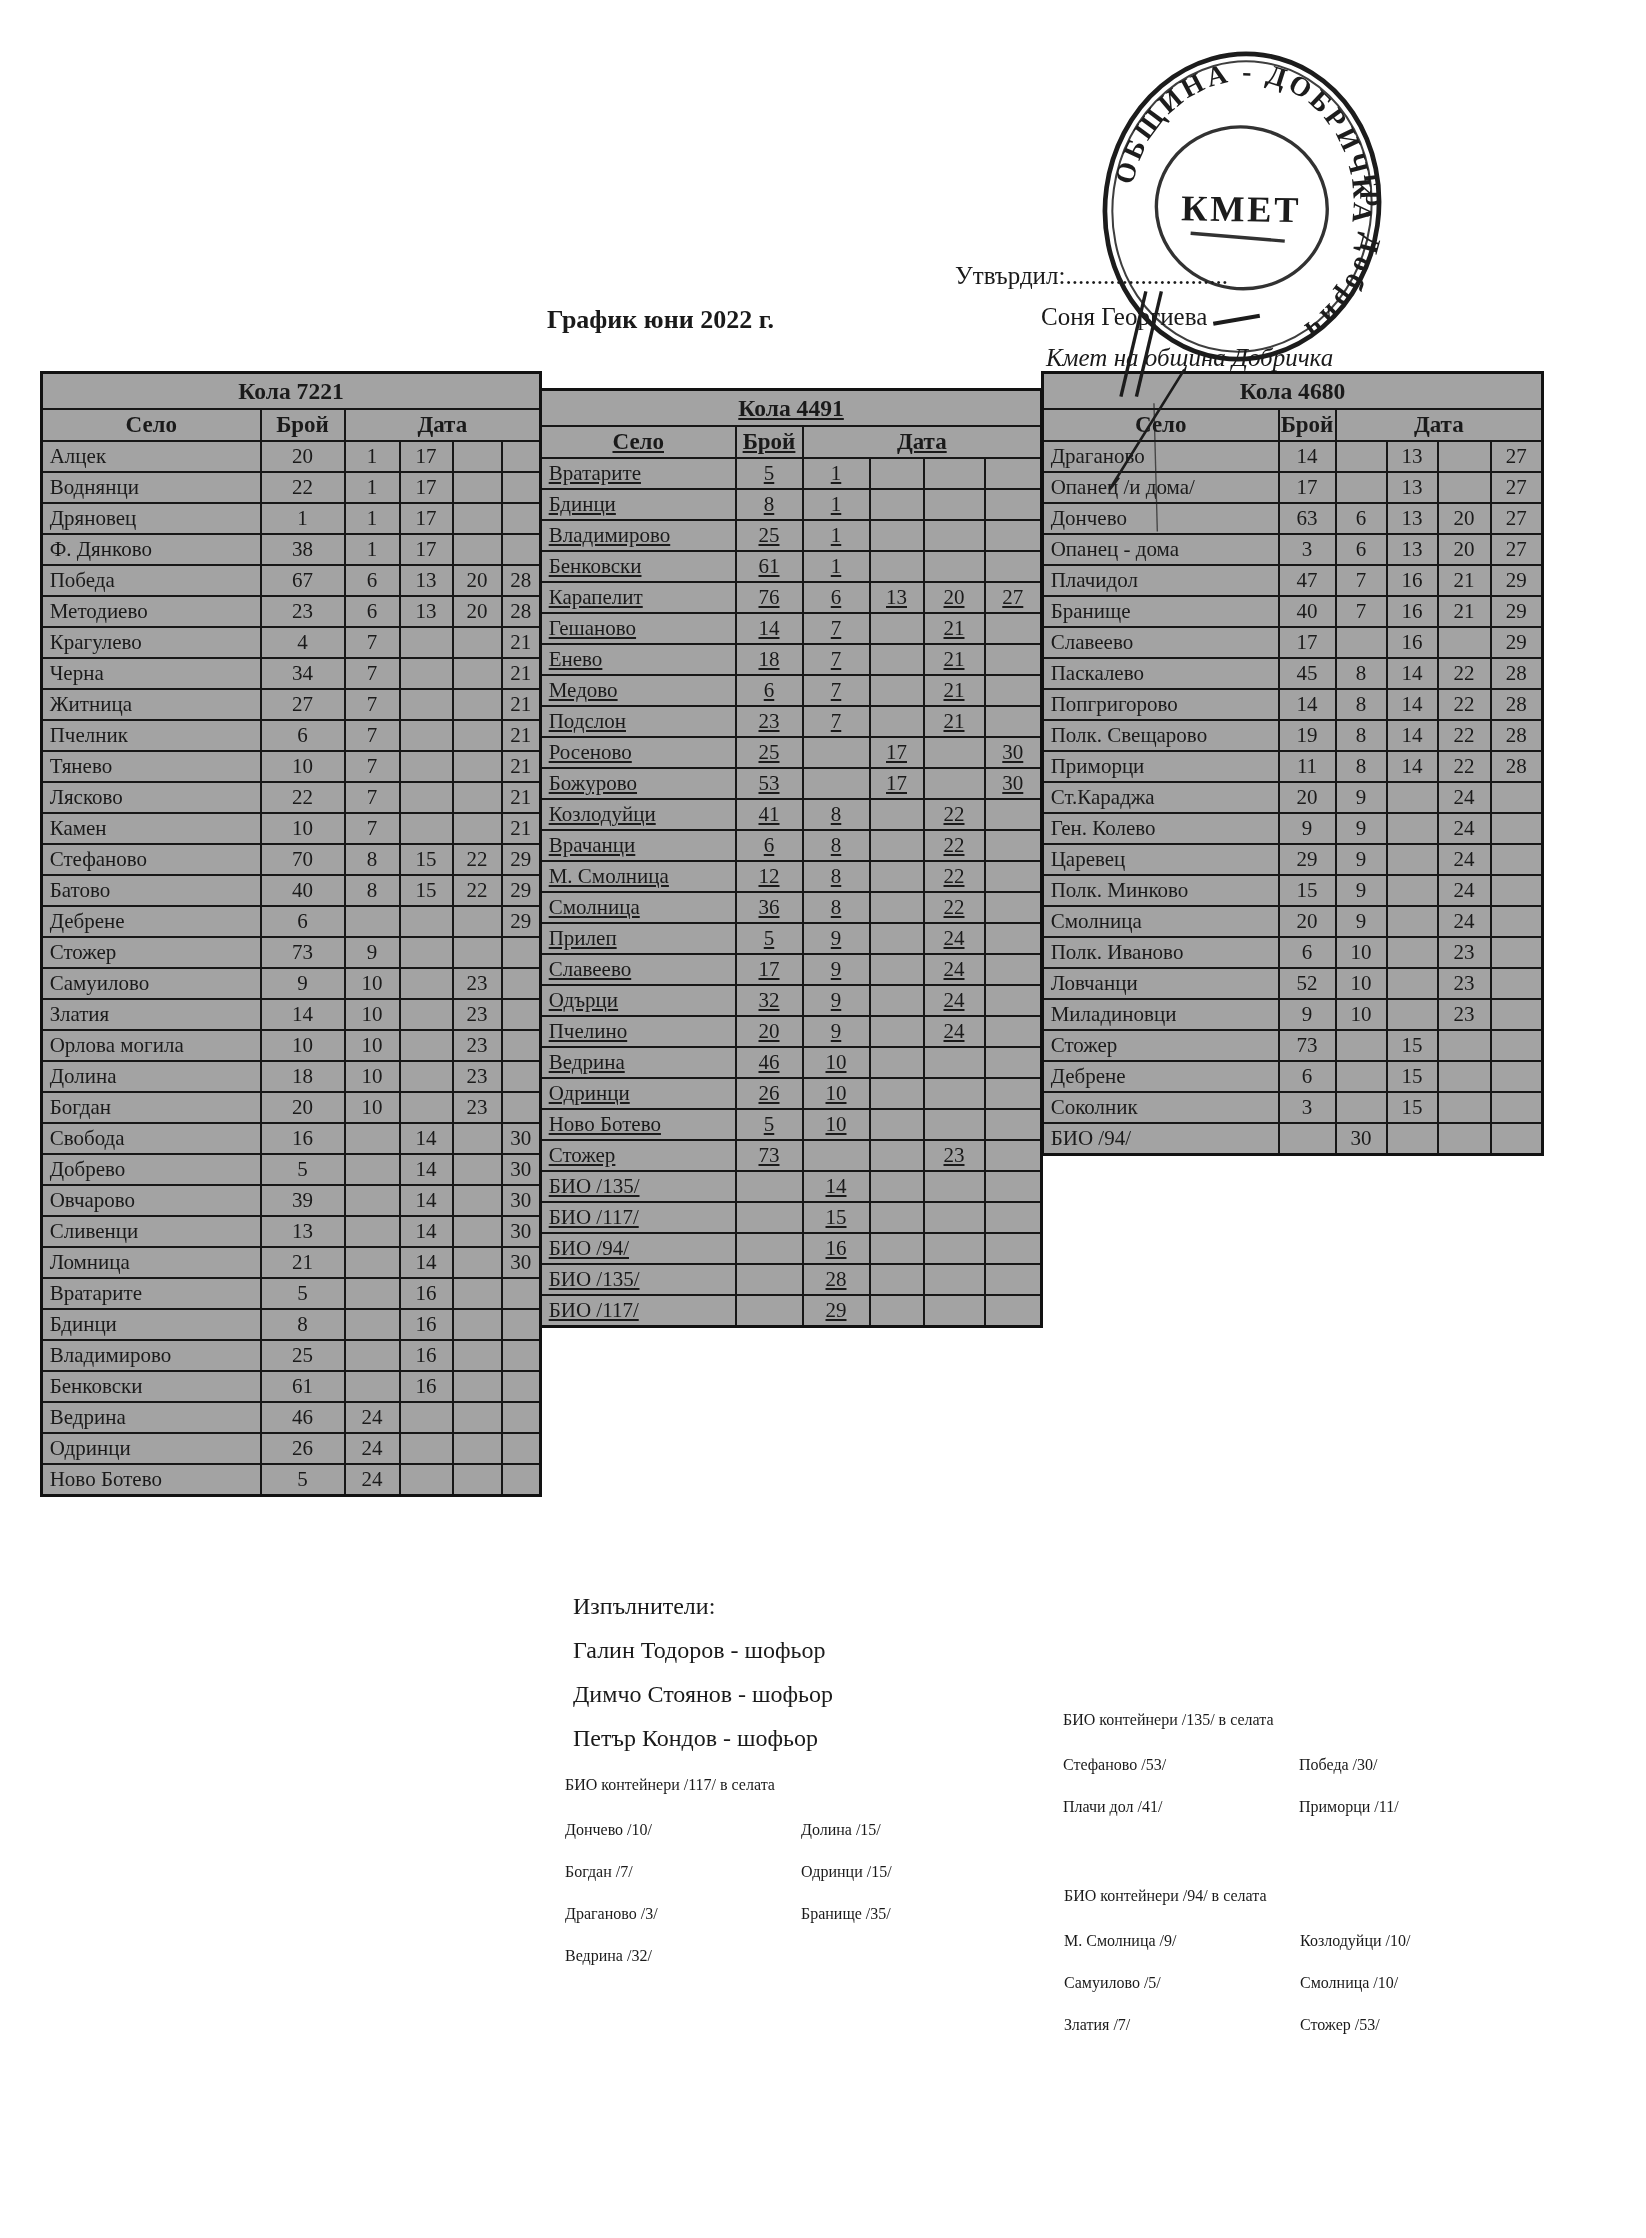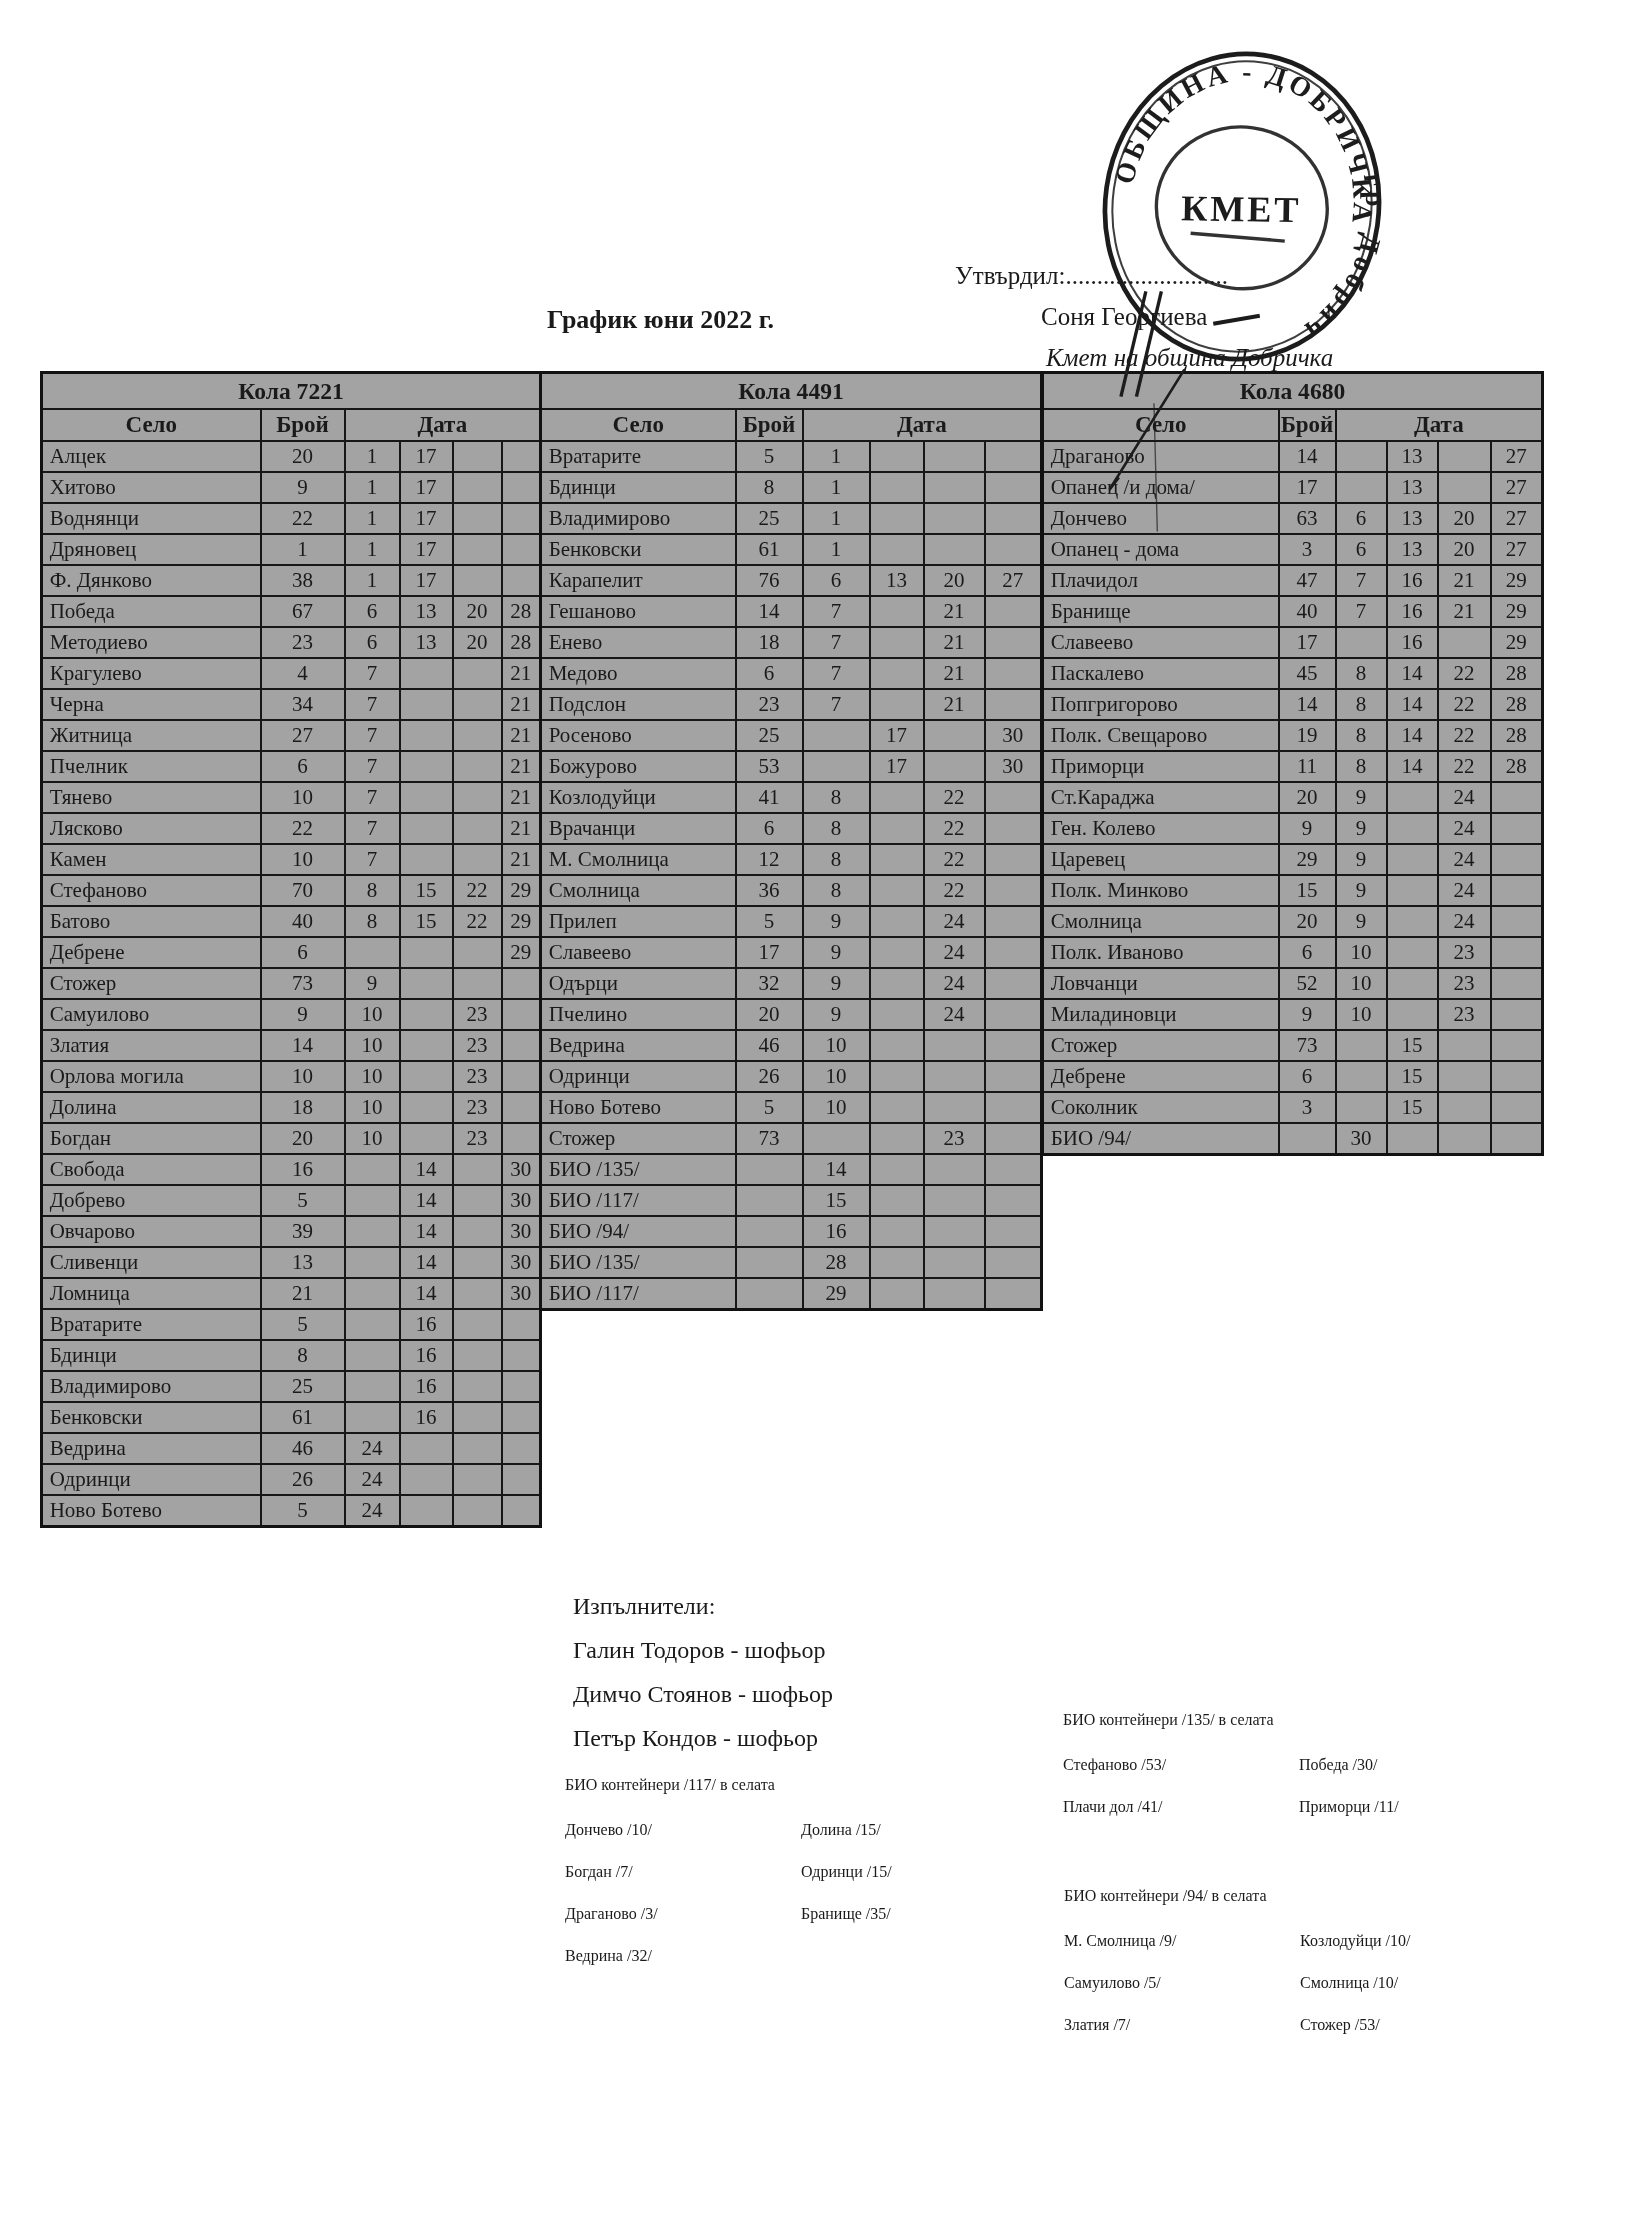--- a/index.html
+++ b/index.html
@@ -105,28 +105,20 @@
   <tbody>
       <tr>
         <td class="selo">Алцек</td>
         <td class="num">20</td>
         <td class="num">1</td>
         <td class="num">17</td>
         <td class="num"></td>
         <td class="num"></td>
       </tr>
       <tr>
-        <td class="selo">Хитово</td>
-        <td class="num">9</td>
-        <td class="num">1</td>
-        <td class="num">17</td>
-        <td class="num"></td>
-        <td class="num"></td>
-      </tr>
-      <tr>
         <td class="selo">Воднянци</td>
         <td class="num">22</td>
         <td class="num">1</td>
         <td class="num">17</td>
         <td class="num"></td>
         <td class="num"></td>
       </tr>
       <tr>
         <td class="selo">Дряновец</td>
         <td class="num">1</td>
@@ -379,21 +371,21 @@
         <td class="selo">Ново Ботево</td>
         <td class="num">5</td>
         <td class="num">24</td>
         <td class="num"></td>
         <td class="num"></td>
         <td class="num"></td>
       </tr>
     </tbody>
 </table>
 
-<table class="sched" style="left:539px;top:371px;width:502px;">
+<table class="sched" style="left:539px;top:388px;width:502px;text-decoration:underline;">
   <colgroup>
     <col style="width:195px">
       <col style="width:67px">
     <col style="width:67px">
       <col style="width:54px">
       <col style="width:61px">
       <col style="width:57px">
   </colgroup>
   <thead>
     <tr>

